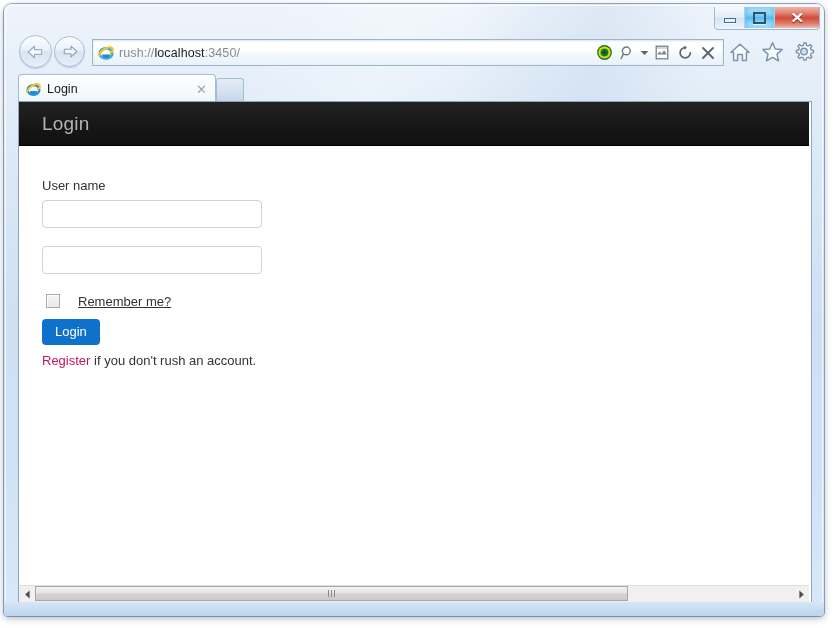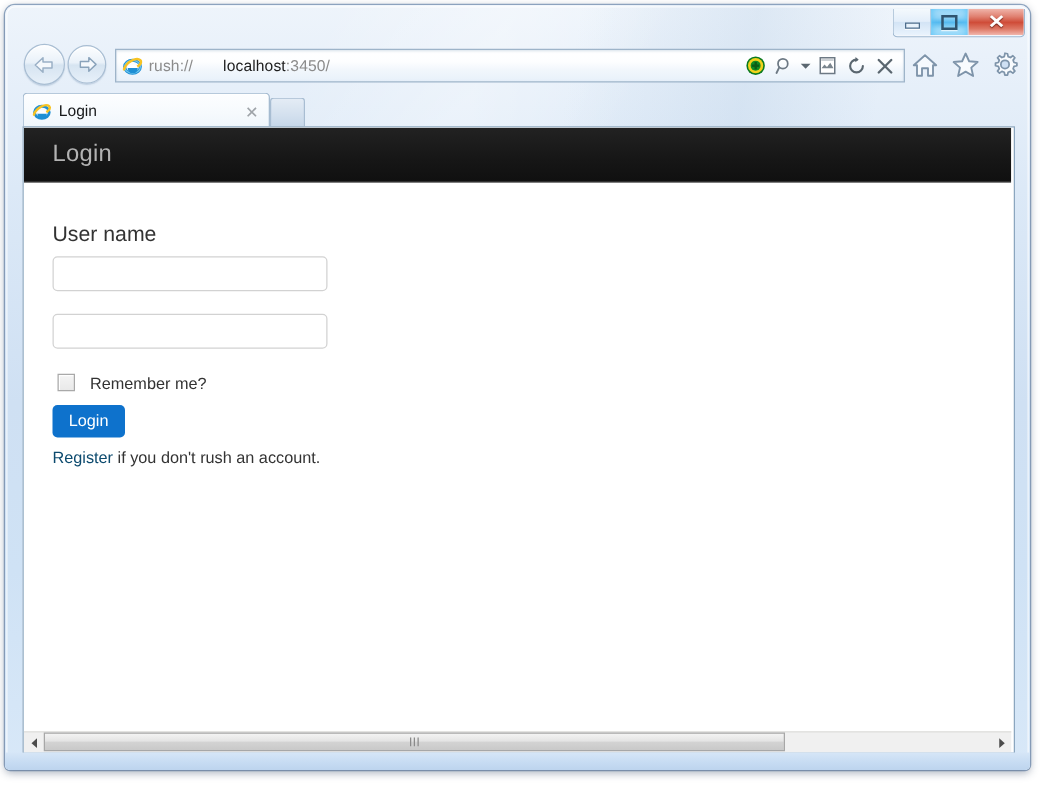--- a/index.html
+++ b/index.html
@@ -153,21 +153,21 @@
     margin-right: 5px;
     flex: 0 0 auto;
   }
   #url-text {
     font-family: "Liberation Sans", sans-serif;
     font-size: 12.5px;
     color: #8b8b8b;
     white-space: nowrap;
     letter-spacing: 0.1px;
   }
-  #url-text .host { color: #1d1d1d; margin-left: 24px; }
+  #url-text .host { color: #1d1d1d; }
   #addr-icons {
     margin-left: auto;
     display: flex;
     align-items: center;
     gap: 1px;
     padding-right: 4px;
   }
   .addr-icon {
     width: 22px; height: 21px;
     display: flex;
@@ -291,21 +291,21 @@
     cursor: default;
   }
 
   
   #form-area {
     position: relative;
     padding: 32px 0 0 23px;
   }
   .field-label {
     font-family: "Liberation Sans", sans-serif;
-    font-size: 17px;
+    font-size: 13px;
     color: #333333;
     margin-bottom: 7px;
     display: block;
   }
   .text-input {
     display: block;
     width: 206px;
     height: 20px;
     padding: 3px 6px;
     margin: 0 0 18px 0;
@@ -328,46 +328,47 @@
     width: 12px;
     height: 12px;
     border: 1px solid #a9a9a9;
     background: linear-gradient(180deg,#f4f4f4 0%,#e9e9e9 100%);
     box-shadow: inset 1px 1px 0 rgba(255,255,255,0.9);
     margin: 0 0 0 4px;
     flex: 0 0 auto;
     cursor: default;
   }
   #remember-label {
-    margin-left: 12px;
+    margin-left: 18px;
     font-family: "Liberation Sans", sans-serif;
     font-size: 13px;
     color: #333333;
     cursor: default;
+    text-decoration: underline;
   }
   #login-button {
     display: inline-block;
     background: #0e72cc;
     color: #ffffff;
     font-family: "Liberation Sans", sans-serif;
     font-size: 13px;
     padding: 6px 13px 7px 13px;
     border: none;
     border-radius: 4px;
     cursor: default;
     line-height: 1;
   }
   #register-line {
     margin-top: 8px;
     font-family: "Liberation Sans", sans-serif;
     font-size: 13px;
     color: #333333;
   }
   #register-link {
-    color: #0c4a6e;
+    color: #be185d;
     text-decoration: none;
     cursor: default;
   }
   #watermark {
     position: absolute;
     left: 291px;
     top: 182px;
     font-family: "Liberation Sans", sans-serif;
     font-size: 14px;
     color: #cfcfcf;

